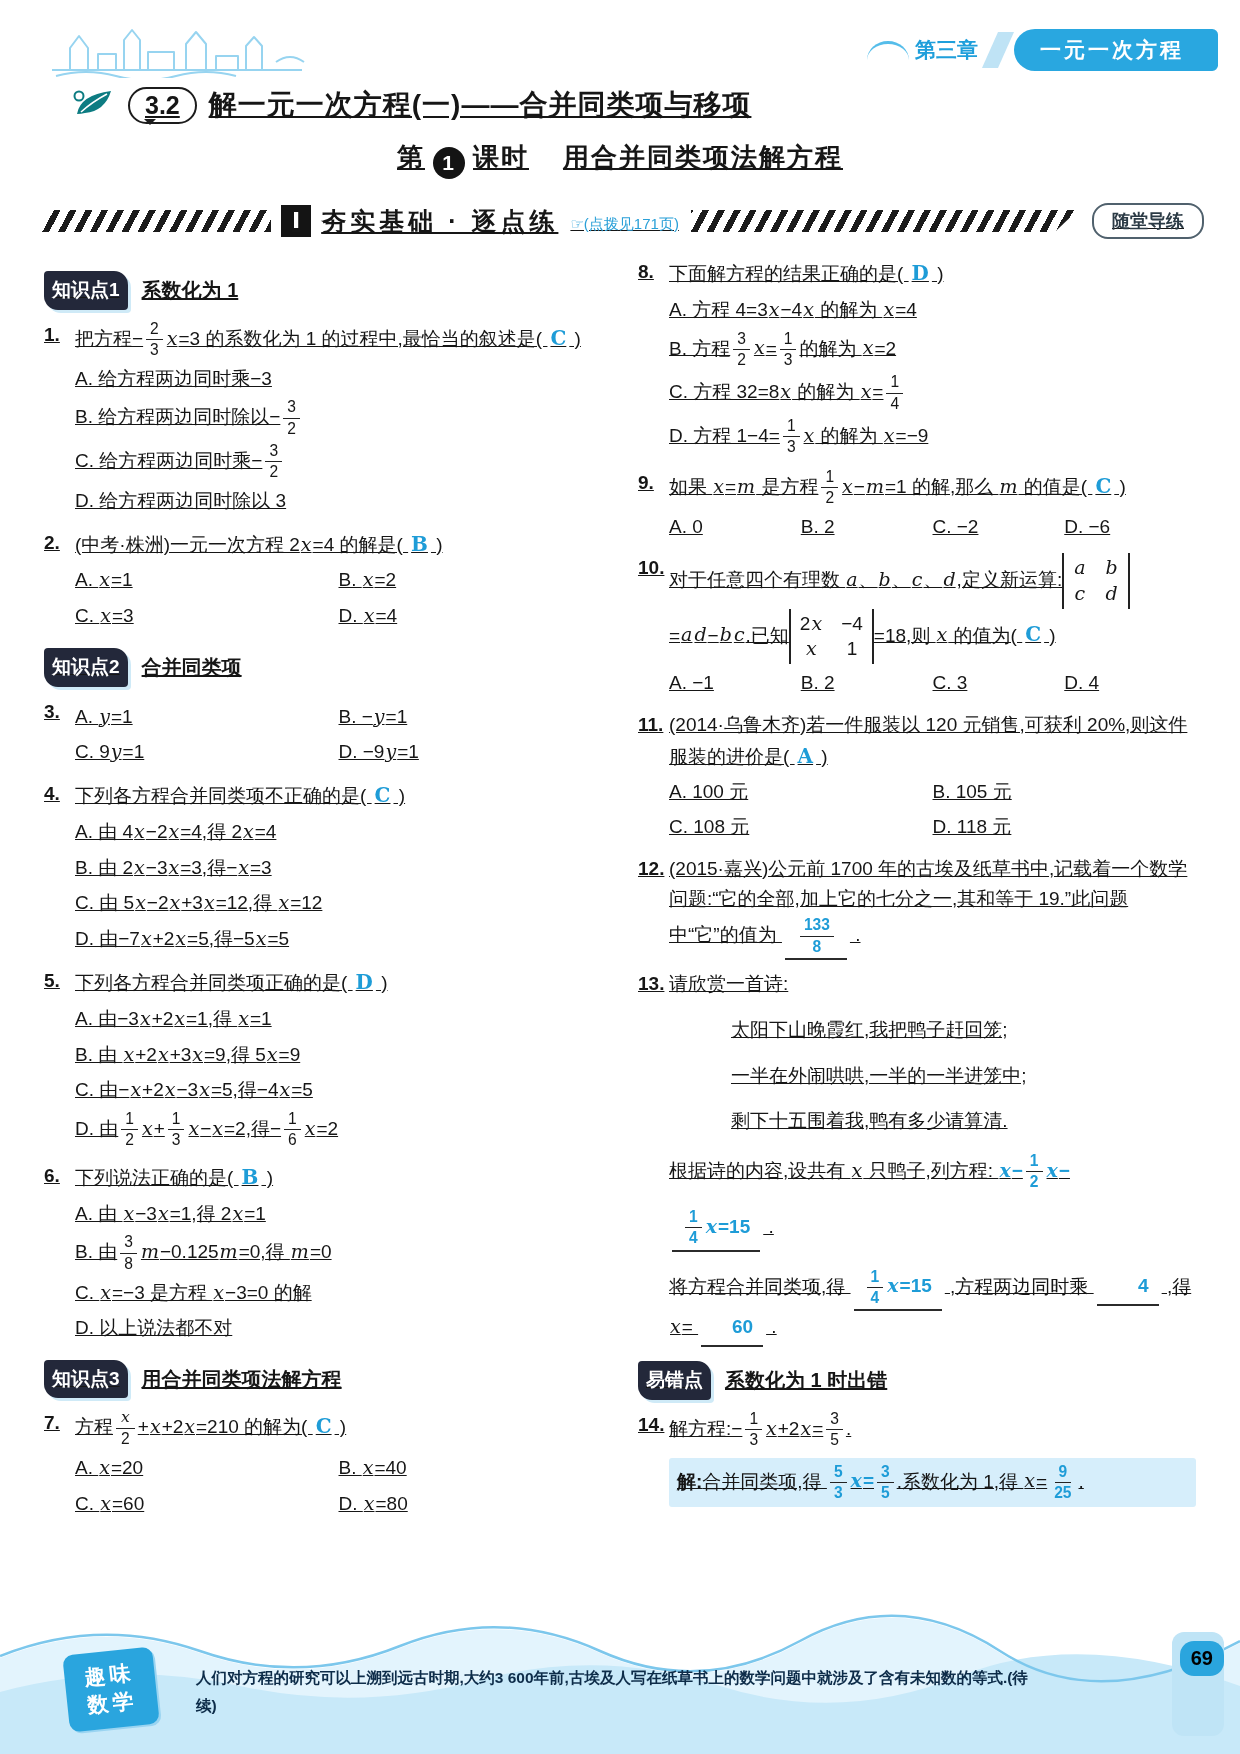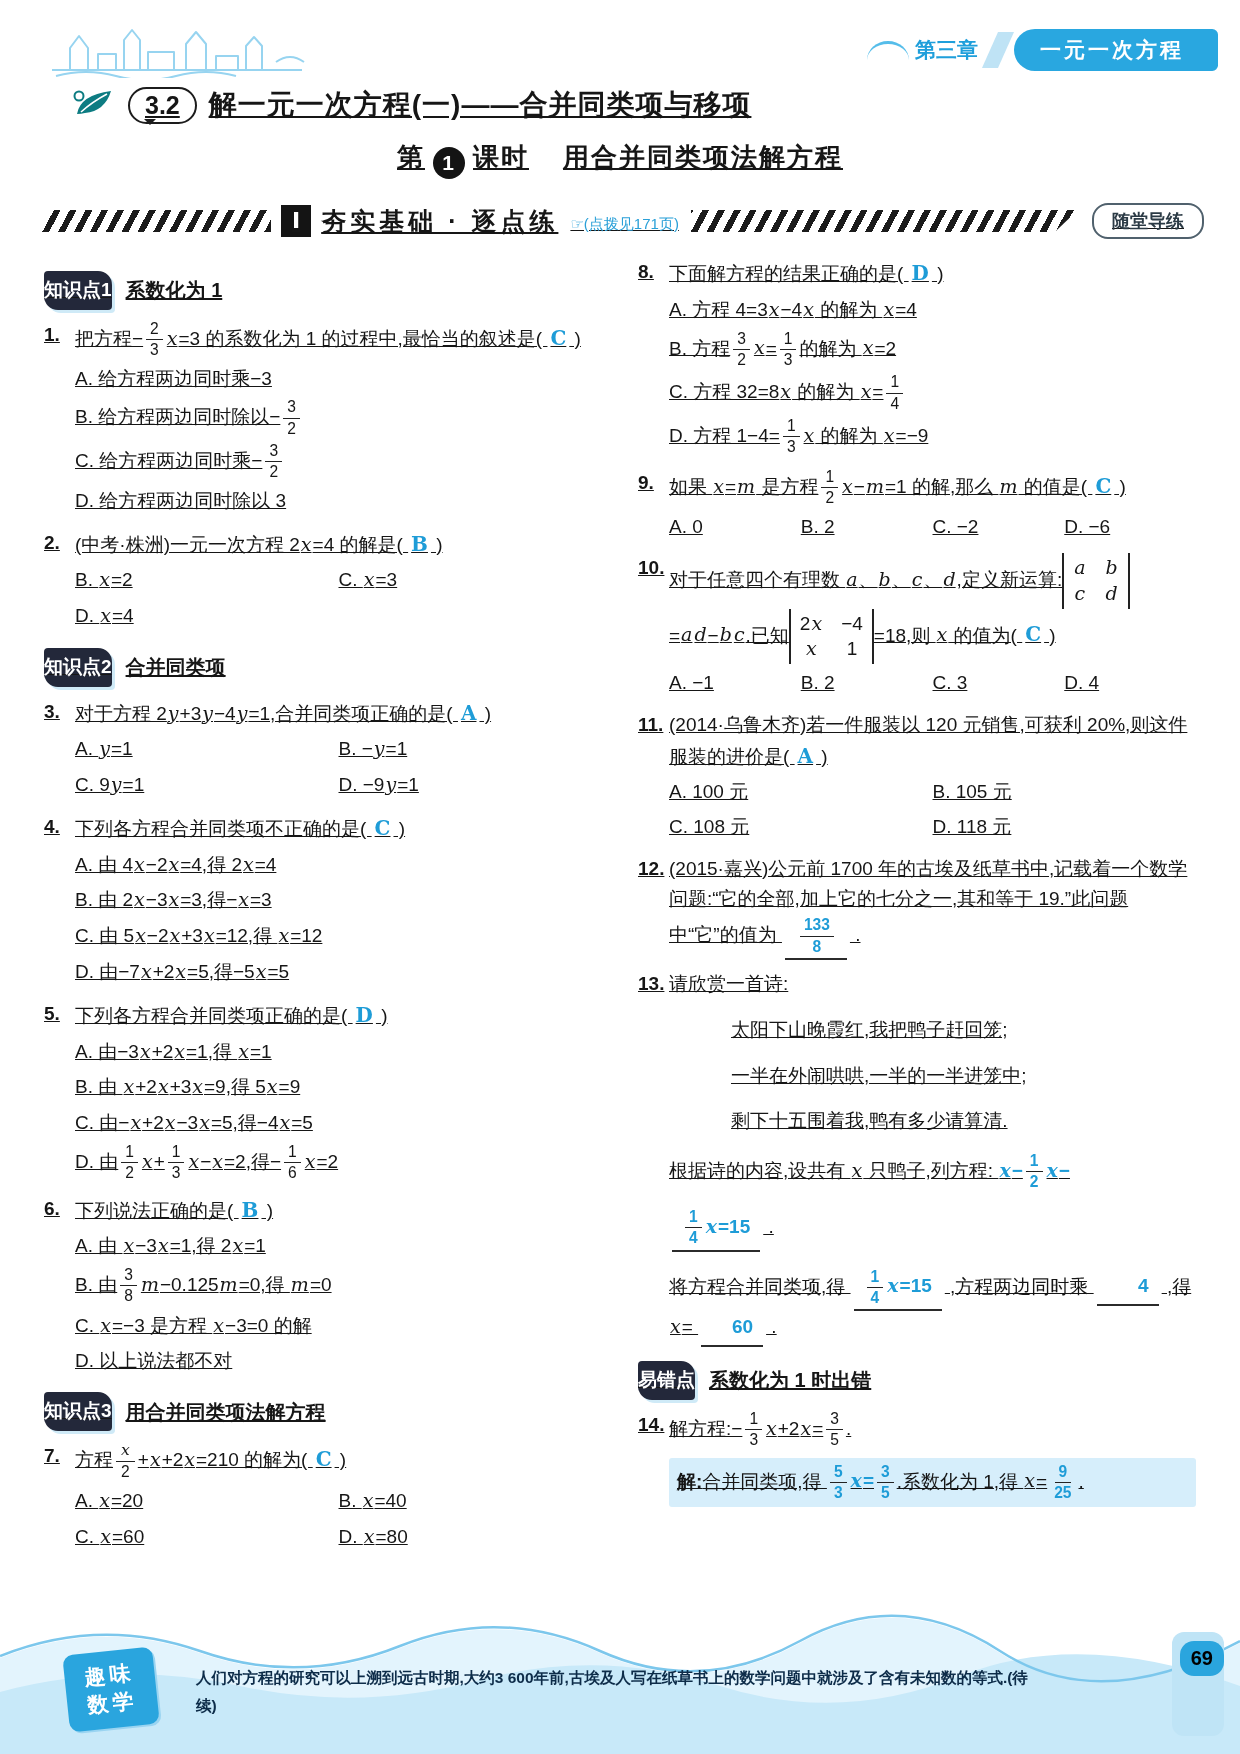--- a/index.html
+++ b/index.html
@@ -47,21 +47,21 @@
   .qline{margin-top:15px;}
   .poem{padding-left:62px;}
   .sol{background:#d6eefb;padding:5px 8px;margin-top:8px;border-radius:3px;}
   .opts{margin-top:2px;}
   .opts.cols1 .opt{display:block;}
   .opts.cols2{display:grid;grid-template-columns:1fr 1fr;}
   .opts.cols4{display:grid;grid-template-columns:repeat(4,1fr);}
   .opt{padding:2px 0;}
   
   .kp{margin:14px 0 10px;display:flex;align-items:center;gap:14px;}
-  .kp-badge{background:#23283a;color:#fff;font-weight:bold;font-size:19px;padding:4px 0;
+  .kp-badge{background:#23283a;color:#fff;font-weight:bold;font-size:19px;padding:4px 8px;
             border-radius:4px 14px 4px 14px;box-shadow:3px 3px 0 #cfeaf7;}
   .kp-title{font-weight:bold;font-size:20px;}
   
   i{font-family:"DejaVu Serif","Liberation Serif",serif;font-style:italic;padding:0 1px;}
   .fr{display:inline-flex;flex-direction:column;align-items:center;vertical-align:middle;
       font-size:0.82em;line-height:1.18;margin:0 3px;}
   .fn{border-bottom:1.5px solid #222;padding:0 4px 1px;}
   .fd{padding:1px 4px 0;}
   .ansl{color:#1e9cd7;font-weight:bold;font-size:1.05em;padding:0 3px;font-family:"DejaVu Serif",serif;}
   .fill{color:#1e9cd7;font-weight:bold;}
@@ -165,34 +165,34 @@
                 </span></div>
               <div class="opt">D. 给方程两边同时除以 3</div>
             </div>
           </div>
         </div>
         <div class="q">
           <span class="qnum">2.</span>
           <div class="qbody">
             <div class="qtext">(中考·株洲)一元一次方程 2<i>x</i>=4 的解是( <span class="ansl">B</span> )</div>
             <div class="opts cols2">
+              <div class="opt">A. <i>x</i>=1</div>
               <div class="opt">B. <i>x</i>=2</div>
               <div class="opt">C. <i>x</i>=3</div>
               <div class="opt">D. <i>x</i>=4</div>
             </div>
           </div>
         </div>
         <div class="kp">
           <span class="kp-badge">知识点2</span>
           <span class="kp-title">合并同类项</span>
         </div>
         <div class="q">
           <span class="qnum">3.</span>
           <div class="qbody">
-            <div class="qtext">对于方程 2<i>y</i>+3<i>y</i>−4<i>y</i>=1,合并同类项正确的是( <span class="ansl">A</span> )</div>
             <div class="opts cols2">
               <div class="opt">A. <i>y</i>=1</div>
               <div class="opt">B. −<i>y</i>=1</div>
               <div class="opt">C. 9<i>y</i>=1</div>
               <div class="opt">D. −9<i>y</i>=1</div>
             </div>
           </div>
         </div>
         <div class="q">
           <span class="qnum">4.</span>

